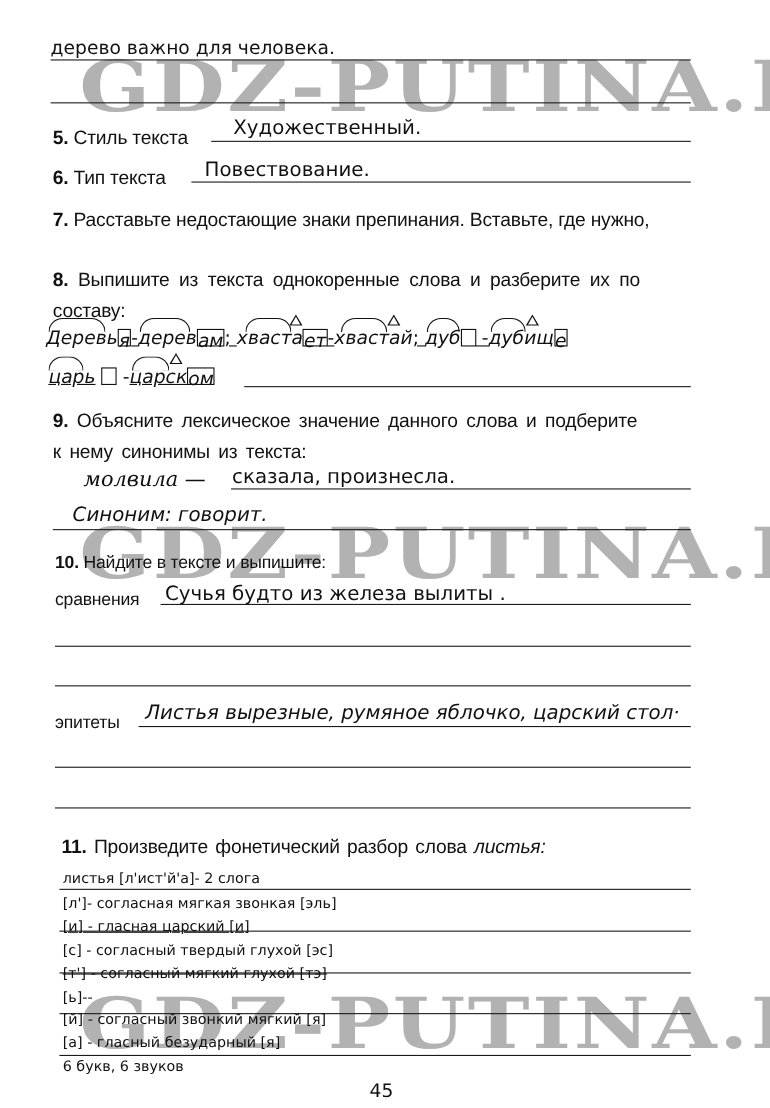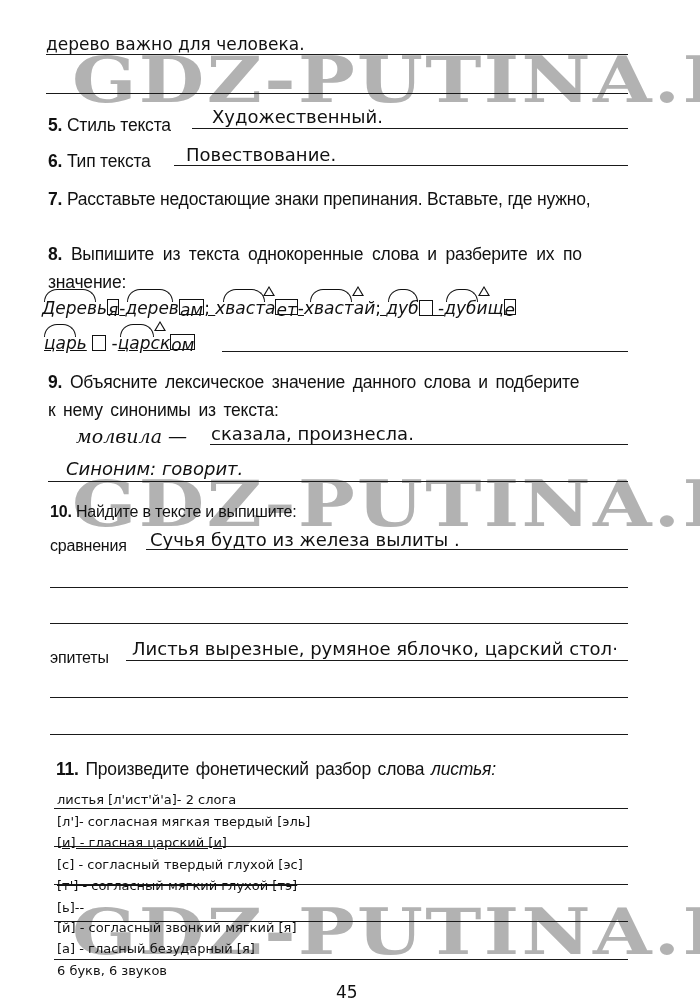--- a/index.html
+++ b/index.html
@@ -48,21 +48,21 @@
 <div class="line" style="left:174px; top:165px; width:454px;"></div>
 
 <div class="abs q" style="left:48px; top:186px; line-height:27px;">
   <b>7.</b>
   <span>Расставьте недостающие знаки препинания. Вставьте, где нужно,</span><br>
 </div>
 
 <div class="abs q" style="left:48px; top:240px; line-height:28px; word-spacing:4px;">
   <b>8.</b>
   <span>Выпишите из текста однокоренные слова и разберите их по</span><br>
-  <span>значение:</span>
+  <span>составу:</span>
 </div>
 
 <div class="abs hand" style="left:42px; top:298px; font-size:17px; text-decoration:underline; white-space:nowrap;">
   <span class="morph"><span class="arc" style="left:2px;width:50px;"></span><span>Деревь</span><span class="box"><span>я</span></span></span><span>-</span><span class="morph"><span class="arc" style="left:2px;width:44px;"></span><span>дерев</span><span class="box"><span>ам</span></span></span><span>; </span><span class="morph"><span class="arc" style="left:8px;width:40px;"></span><span class="hat" style="left:48px;"></span><span>хваста</span><span class="box"><span>ет</span></span></span><span>-</span><span class="morph"><span class="arc" style="left:6px;width:40px;"></span><span class="hat" style="left:48px;"></span><span>хвастай</span></span><span>; </span><span class="morph"><span class="arc" style="left:2px;width:28px;"></span><span>дуб</span><span class="box" style="width:12px;"></span></span><span> -</span><span class="morph"><span class="arc" style="left:2px;width:30px;"></span><span class="hat" style="left:34px;"></span><span>дубищ</span><span class="box"><span>е</span></span></span>
 </div>
 
 <div class="abs hand" style="left:44px; top:333px; font-size:17px; white-space:nowrap;">
   <span class="morph" style="text-decoration:underline;"><span class="arc" style="left:0px;width:30px;"></span><span>царь</span></span>
   <span class="box" style="width:12px;"></span><span> -</span><span class="morph" style="text-decoration:underline;"><span class="arc" style="left:2px;width:32px;"></span><span class="hat" style="left:36px;"></span><span>царск</span><span class="box"><span>ом</span></span></span>
 </div>
@@ -82,34 +82,34 @@
 <div class="abs q" style="left:50px; top:503px; font-size:16px;">
   <b>10.</b>
   <span>Найдите в тексте и выпишите:</span>
 </div>
 <div class="abs q" style="left:50px; top:537px; font-size:16px;">сравнения</div>
 <div class="abs hand" style="left:150px; top:529px; font-size:18px;">Сучья будто из железа вылиты .</div>
 <div class="line" style="left:146px; top:549px; width:482px;"></div>
 <div class="line" style="left:50px; top:587px; width:578px;"></div>
 <div class="line" style="left:50px; top:623px; width:578px;"></div>
 <div class="abs q" style="left:50px; top:649px; font-size:16px;">эпитеты</div>
-<div class="abs hand" style="left:132px; top:638px; font-size:18px;">Листья вырезные, румяное яблочко, царский стол·</div>
+<div class="abs hand" style="left:132px; top:638px; font-size:18px;font-style:italic;">Листья вырезные, румяное яблочко, царский стол·</div>
 <div class="line" style="left:126px; top:660px; width:502px;"></div>
 <div class="line" style="left:50px; top:697px; width:578px;"></div>
 <div class="line" style="left:50px; top:734px; width:578px;"></div>
 
 <div class="abs q" style="left:56px; top:759px; word-spacing:2px;">
   <b>11.</b>
   <span>Произведите фонетический разбор слова</span>
   <i>листья:</i>
 </div>
 
 <div class="abs small" style="left:57px; top:792px;">листья [л'ист'й'а]- 2 слога</div>
 <div class="line" style="left:54px; top:808px; width:574px;"></div>
-<div class="abs small" style="left:57px; top:814px;">[л']- согласная мягкая твердый [эль]</div>
+<div class="abs small" style="left:57px; top:814px;">[л']- согласная мягкая звонкая [эль]</div>
 <div class="line" style="left:54px; top:846px; width:574px;"></div>
 <div class="abs small" style="left:57px; top:835px; text-decoration:underline;">[и] - гласная царский [и]</div>
 <div class="abs small" style="left:57px; top:857px;">[с] - согласный твердый глухой [эс]</div>
 <div class="line" style="left:54px; top:884px; width:574px;"></div>
 <div class="abs small strike" style="left:57px; top:878px;">[т'] - согласный мягкий глухой [тэ]</div>
 <div class="abs small" style="left:57px; top:900px;">[ь]--</div>
 <div class="line" style="left:54px; top:921px; width:574px;"></div>
 <div class="abs small" style="left:57px; top:920px;">[й] - согласный звонкий мягкий [я]</div>
 <div class="abs small" style="left:57px; top:941px;">[а] - гласный безударный [я]</div>
 <div class="line" style="left:54px; top:959px; width:574px;"></div>

